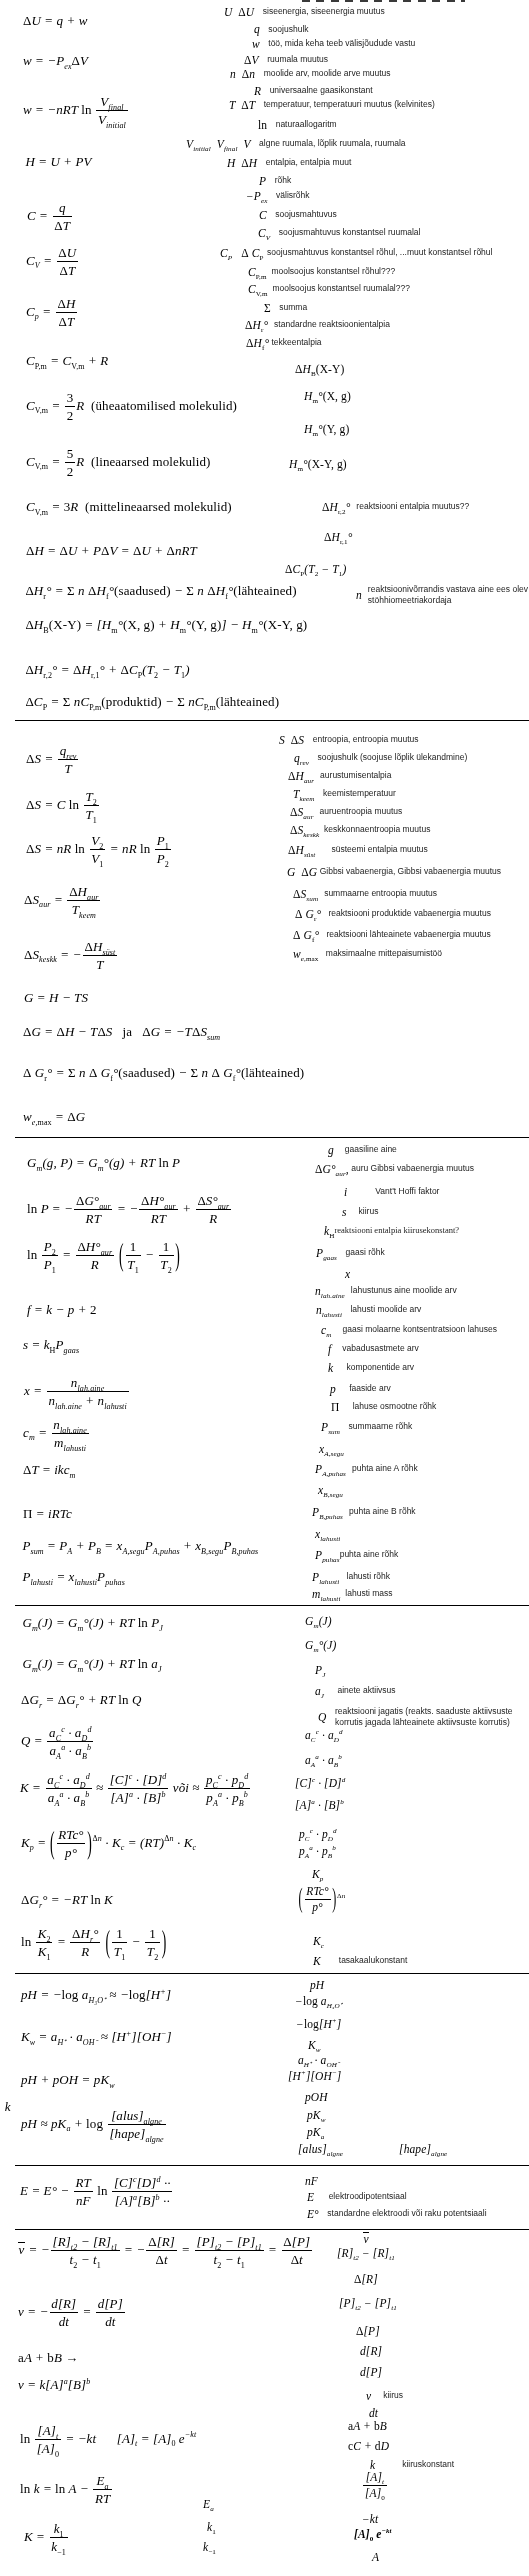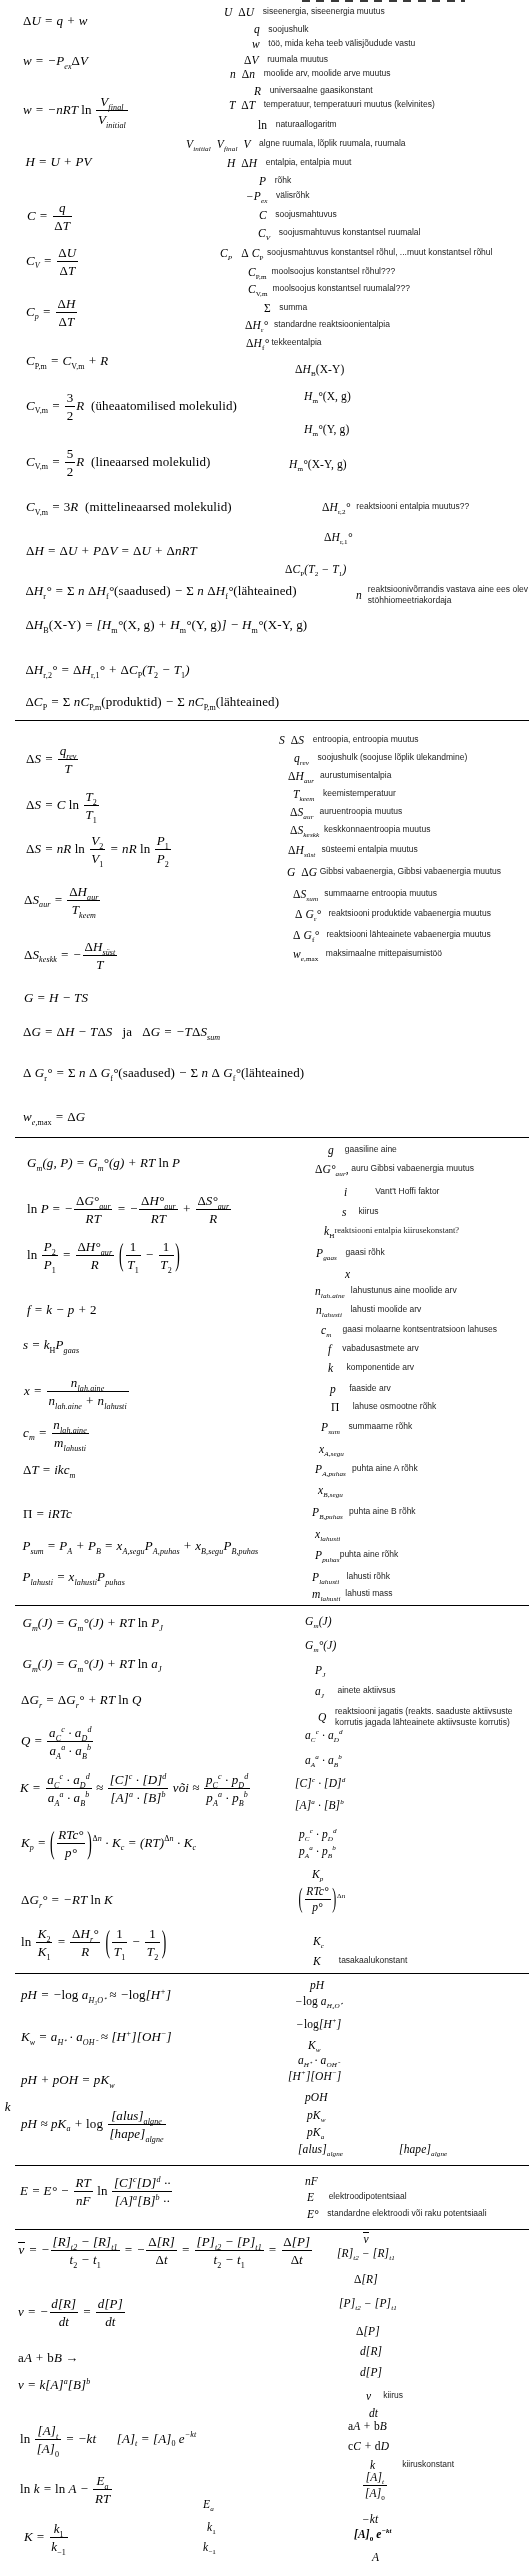--- a/index.html
+++ b/index.html
@@ -129,21 +129,21 @@
     <div class="lg" style="left: 322px; top: 500px;"><span class="sym"><span class="r">Δ</span>H<sub class="r">r,2</sub>°</span><span class="desc" style="margin-left: 6px;">reaktsiooni entalpia muutus??</span></div>
     <div class="lg" style="left: 324px; top: 530px;"><span class="sym"><span class="r">Δ</span>H<sub class="r">r,1</sub>°</span><span class="desc"></span></div>
     <div class="lg" style="left: 285px; top: 562px;"><span class="sym"><span class="r">Δ</span>C<sub class="r">P</sub>(T<sub class="r">2</sub> − T<sub class="r">1</sub>)</span><span class="desc"></span></div>
     <div class="lg" style="left: 356px; top: 584px;"><span class="sym">n</span><span class="desc wrap" style="width: 169px; margin-left: 6px;">reaktsioonivõrrandis vastava aine ees olev stöhhiomeetriakordaja</span></div>
     <div class="lg" style="left: 279px; top: 733px;"><span class="sym">S &nbsp;<span class="r">Δ</span>S</span><span class="desc">entroopia, entroopia muutus</span></div>
     <div class="lg" style="left: 294px; top: 751px;"><span class="sym">q<sub>rev</sub></span><span class="desc">soojushulk (soojuse lõplik ülekandmine)</span></div>
     <div class="lg" style="left: 288px; top: 769px;"><span class="sym"><span class="r">Δ</span>H<sub>aur</sub></span><span class="desc" style="margin-left: 6px;">aurustumisentalpia</span></div>
     <div class="lg" style="left: 293px; top: 787px;"><span class="sym">T<sub>keem</sub></span><span class="desc">keemistemperatuur</span></div>
     <div class="lg" style="left: 290px; top: 805px;"><span class="sym"><span class="r">Δ</span>S<sub>aur</sub></span><span class="desc" style="margin-left: 6px;">auruentroopia muutus</span></div>
     <div class="lg" style="left: 290px; top: 823px;"><span class="sym"><span class="r">Δ</span>S<sub>keskk</sub></span><span class="desc" style="margin-left: 4.8px;">keskkonnaentroopia muutus</span></div>
-    <div class="lg" style="left: 288px; top: 843px;"><span class="sym"><span class="r">Δ</span>H<sub>süst</sub></span><span class="desc" style="margin-left: 6px;">süsteemi entalpia muutus</span></div>
+    <div class="lg" style="left: 288px; top: 843px;"><span class="sym"><span class="r">Δ</span>H<sub>süst</sub></span><span class="desc" style="margin-left: 16px;">süsteemi entalpia muutus</span></div>
     <div class="lg" style="left: 287px; top: 865px;"><span class="sym">G &nbsp;<span class="r">Δ</span>G</span><span class="desc" style="margin-left: 2.4px;">Gibbsi vabaenergia, Gibbsi vabaenergia muutus</span></div>
     <div class="lg" style="left: 293px; top: 887px;"><span class="sym"><span class="r">Δ</span>S<sub>sum</sub></span><span class="desc" style="margin-left: 6px;">summaarne entroopia muutus</span></div>
     <div class="lg" style="left: 295px; top: 907px;"><span class="sym"><span class="r">Δ</span> G<sub class="r">r</sub>°</span><span class="desc" style="margin-left: 7.3px;">reaktsiooni produktide vabaenergia muutus</span></div>
     <div class="lg" style="left: 293px; top: 928px;"><span class="sym"><span class="r">Δ</span> G<sub class="r">f</sub>°</span><span class="desc" style="margin-left: 7.3px;">reaktsiooni lähteainete vabaenergia muutus</span></div>
     <div class="lg" style="left: 293px; top: 947px;"><span class="sym">w<sub>e,<span class="r">max</span></sub></span><span class="desc" style="margin-left: 7.3px;">maksimaalne mittepaisumistöö</span></div>
     <div class="lg" style="left: 328px; top: 1143px;"><span class="sym">g</span><span class="desc" style="margin-left: 11px;">gaasiline aine</span></div>
     <div class="lg" style="left: 315px; top: 1162px;"><span class="sym"><span class="r">Δ</span>G°<sub>aur</sub>,</span><span class="desc" style="margin-left: 2.4px;">auru Gibbsi vabaenergia muutus</span></div>
     <div class="lg" style="left: 344px; top: 1185px;"><span class="sym">i</span><span class="desc" style="margin-left: 28px;">Vant't Hoffi faktor</span></div>
     <div class="lg" style="left: 342px; top: 1205px;"><span class="sym">s</span><span class="desc" style="margin-left: 12px;">kiirus</span></div>
     <div class="lg" style="left: 324px; top: 1224px;"><span class="sym">k<sub class="r">H</sub></span><span class="desc" style="margin-left: 0; font-family: Liberation Serif, serif;">reaktsiooni entalpia kiirusekonstant?</span></div>

